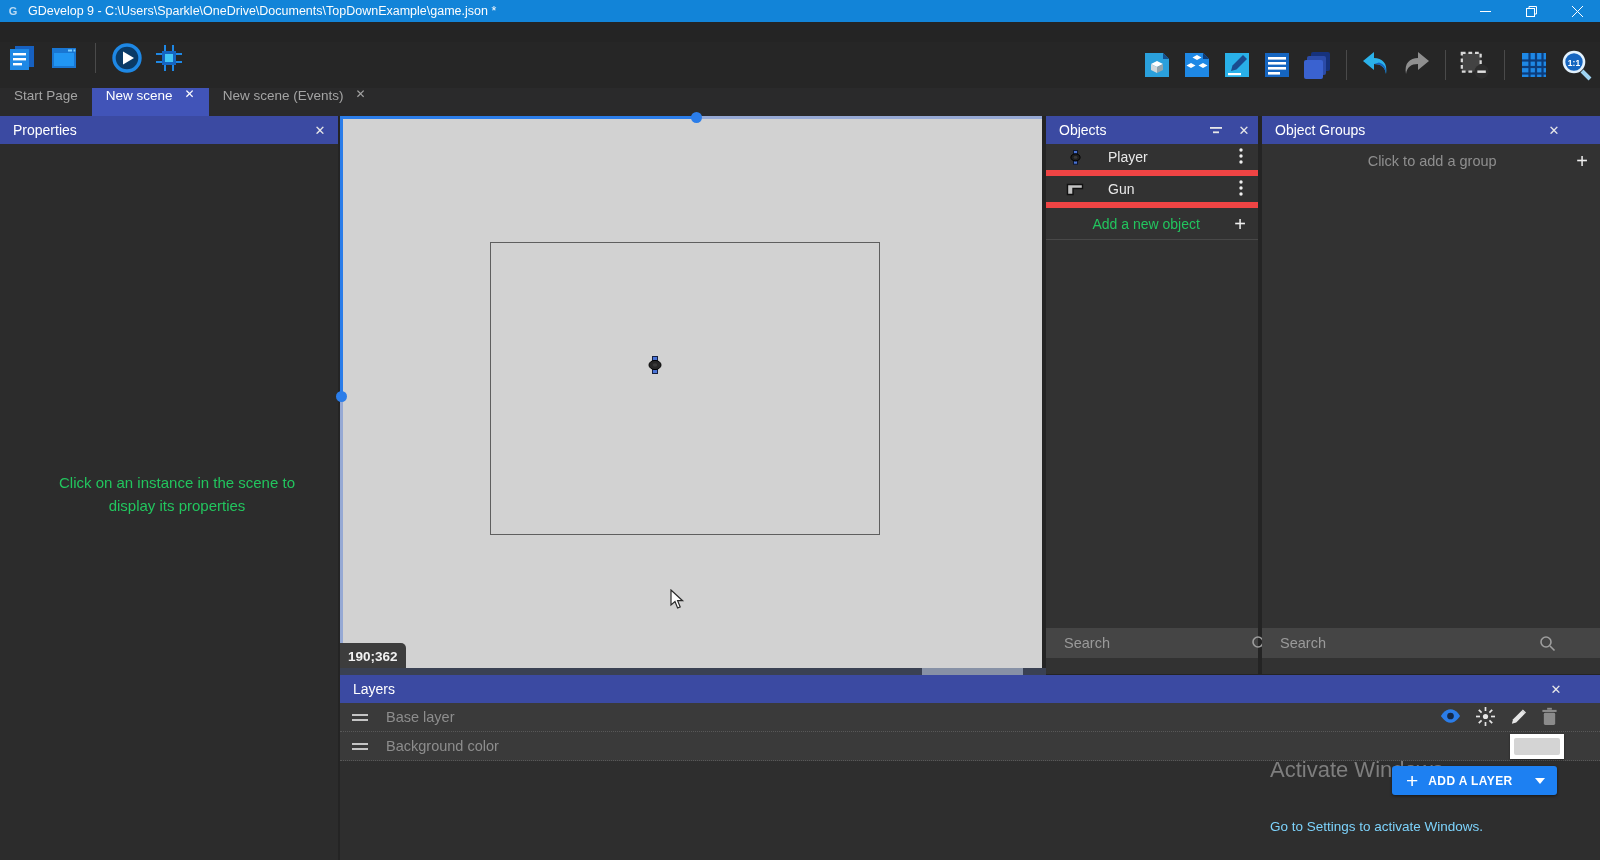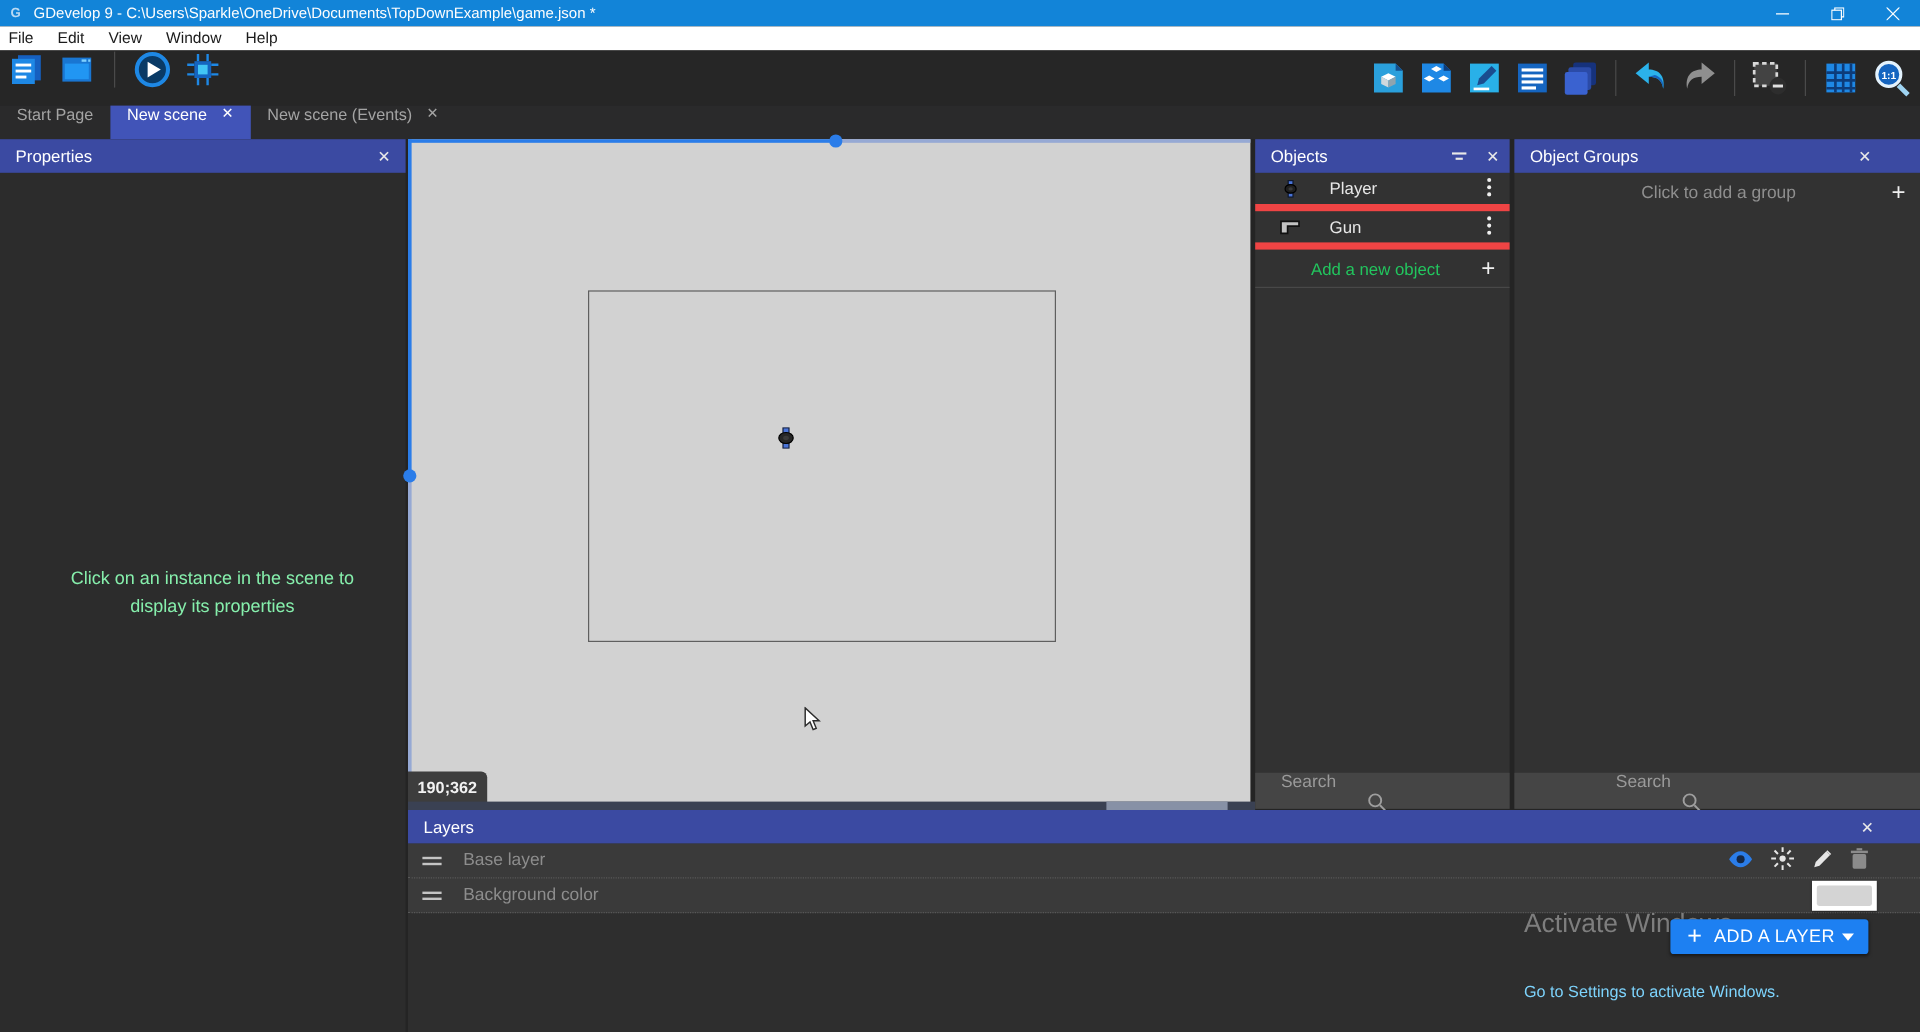--- a/index.html
+++ b/index.html
@@ -42,21 +42,21 @@
   
   .panel-header { position:absolute; left:0; top:0; right:0; height:28px; background:#3b4aa2;
                   display:flex; align-items:center; color:#fff; font-size:14px; }
   .panel-header .ph-title { margin-left:13px; }
   .ph-close { position:absolute; top:0; height:28px; width:16px; display:flex;
               align-items:center; justify-content:center; color:#e8e8e8; font-size:13px; }
 
   
   .properties { position:absolute; left:0; top:116px; width:338px; height:744px; background:#2c2c2c; }
   .prop-hint { position:absolute; top:355px; left:16px; right:0; padding:0 18px;
-               text-align:center; color:#86efac; font-size:15px; line-height:1.55; }
+               text-align:center; color:#22c55e; font-size:15px; line-height:1.55; }
 
   
   .canvas { position:absolute; left:340px; top:116px; width:702px; height:553px; background:#d2d2d2; }
   .hline-bright { position:absolute; left:0; top:0; width:356px; height:3px; background:#2b7de9; }
   .hline-dim { position:absolute; left:356px; top:0; right:0; height:3px; background:#96a9d4; }
   .vline-bright { position:absolute; left:0; top:0; width:3px; height:281px; background:#2b7de9; }
   .vline-dim { position:absolute; left:0; top:281px; width:3px; bottom:0; background:#96a9d4; }
   .scroll-dot { position:absolute; width:11px; height:11px; border-radius:50%; background:#2b7de9; }
   .dot-top { left:351px; top:-4px; }
   .dot-left { left:-4px; top:275px; }
@@ -75,22 +75,22 @@
   .objects { position:absolute; left:1046px; top:116px; width:212px; height:558px; background:#323232; }
   .obj-row { position:absolute; left:0; right:0; height:32px; display:flex; align-items:center;
              border-bottom:6px solid #ef4444; color:#e8e8e8; font-size:14px; }
   .obj-row .obj-icon { width:22px; margin-left:18px; display:flex; justify-content:center; }
   .obj-row .obj-label { margin-left:22px; flex:1; }
   .kebab { margin-right:8px; width:18px; text-align:center; }
   .add-row { position:absolute; left:0; right:0; top:92px; height:32px; display:flex;
              align-items:center; border-bottom:1px solid #484848; }
   .add-row .add-label { flex:1; text-align:center; color:#22c55e; font-size:14px; padding-left:12px; }
   .plus { color:#efefef; font-size:20px; font-weight:300; margin-right:12px; line-height:20px; }
-  .search-row { position:absolute; left:0; right:0; bottom:0; height:30px; background:#454545;
-                display:flex; align-items:center;flex-direction:column; }
+  .search-row { position:absolute; left:0; right:0; bottom:16px; height:30px; background:#454545;
+                display:flex; align-items:center; }
   .search-input { flex:1; background:transparent; border:none; outline:none; color:#cfcfcf;
                   font-size:14.5px; padding-left:18px; font-family:"Liberation Sans",sans-serif; }
   .search-input::placeholder { color:#9a9a9a; opacity:1; }
   .search-glyph { margin-right:10px; display:flex; }
 
   
   .groups { position:absolute; left:1262px; top:116px; width:338px; height:558px; background:#323232; }
   .group-empty-row { position:absolute; left:0; right:0; top:28px; height:34px; display:flex; align-items:center; }
   .group-empty-row .ge-label { flex:1; text-align:center; color:#8f8f8f; font-size:14.5px; padding-left:26px; }
   .groups .search-glyph { margin-right:44px; }
@@ -105,21 +105,21 @@
   .layer-label { margin-left:18px; }
   .layer-actions { position:absolute; right:42px; top:0; height:29px; display:flex;
                    align-items:center; gap:13px; }
   .color-swatch { position:absolute; right:36px; top:2px; width:54px; height:25px;
                   background:#ffffff; padding:4px; box-shadow:0 1px 2px rgba(0,0,0,.4); }
   .color-swatch i { display:block; width:100%; height:100%; background:#d4d4d4; border-radius:2px; }
   .add-layer-btn { position:absolute; right:43px; top:91px; width:165px; height:29px;
                    background:#1d80f2; color:#ffffff; display:flex; align-items:center;
                    border-radius:3px; box-shadow:0 1px 3px rgba(0,0,0,.5); }
   .add-layer-btn .btn-plus { font-size:21px; font-weight:300; margin:0 10px 0 14px; line-height:21px; }
-  .add-layer-btn .btn-label { font-size:15px; font-weight:normal; letter-spacing:.4px; flex:1; }
+  .add-layer-btn .btn-label { font-size:12px; font-weight:bold; letter-spacing:.4px; flex:1; }
   .add-layer-btn .btn-caret { width:0; height:0; border-left:5px solid transparent;
                    border-right:5px solid transparent; border-top:6px solid #fff; margin-right:12px; }
   .watermark1 { position:absolute; left:930px; top:82px; font-size:22px; color:#7e7e7e; z-index:1; }
   .watermark2 { position:absolute; left:930px; top:110px; font-size:13.5px; color:#7dd3fc; z-index:3;margin-top:34px; }
   .add-layer-btn { z-index:2; }
 </style>
 </head>
 <body>
 
 <div class="app">
@@ -141,27 +141,20 @@
       </span>
       <span class="win-btn">
         <svg width="11" height="11" viewBox="0 0 11 11" stroke="#fff" stroke-width="1">
             <line x1="0" y1="0" x2="11" y2="11"></line>
             <line x1="11" y1="0" x2="0" y2="11"></line>
           </svg>
       </span>
     </div>
   </div>
 
-  <div class="menubar">
-    <span class="menu-item">File</span>
-    <span class="menu-item">Edit</span>
-    <span class="menu-item">View</span>
-    <span class="menu-item">Window</span>
-    <span class="menu-item">Help</span>
-  </div>
 
   <div class="toolbar">
     <div class="tb-group tb-left">
       <span class="tb-icon">
         <svg width="30" height="30" viewBox="0 0 30 30">
           <rect x="8" y="3" width="19" height="21" fill="#1660c0"></rect>
           <rect x="3" y="6" width="19" height="21" fill="#1e88e5"></rect>
           <rect x="6" y="10" width="13" height="2.4" fill="#fff"></rect>
           <rect x="6" y="15" width="13" height="2.4" fill="#fff"></rect>
           <rect x="6" y="20" width="9" height="2.4" fill="#fff"></rect>

